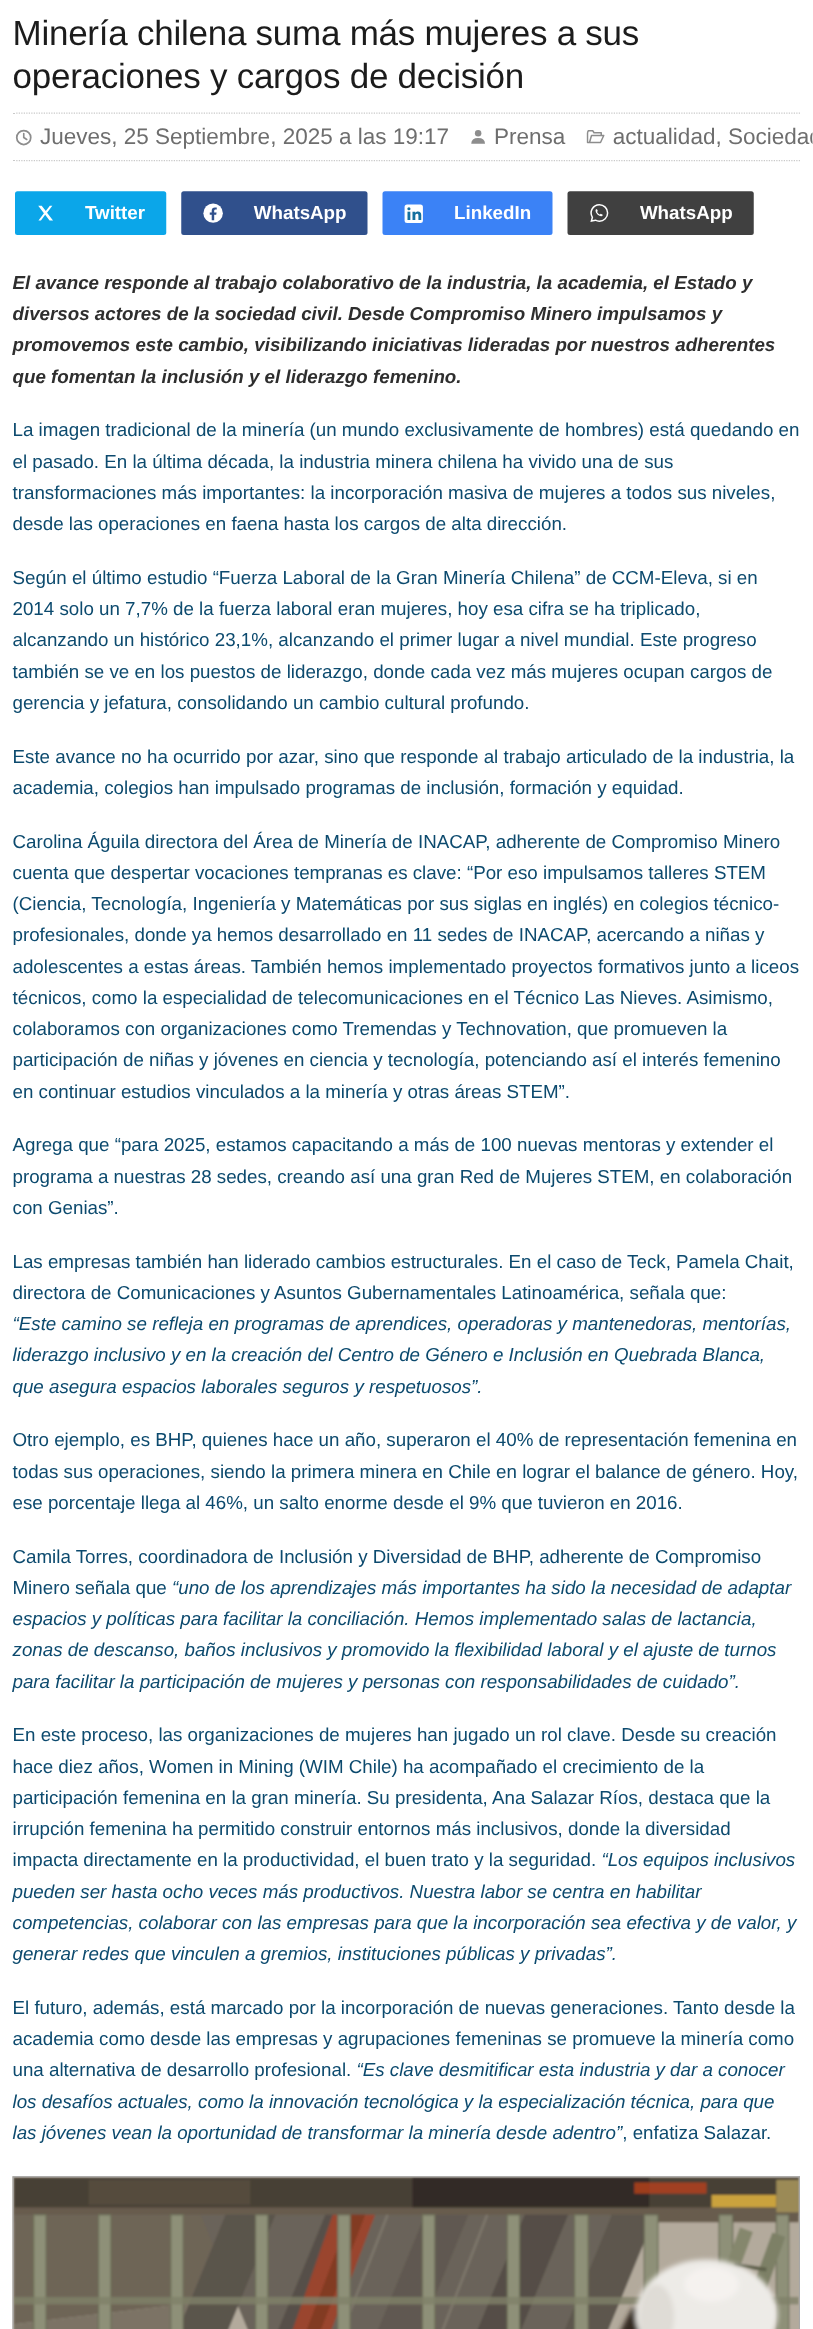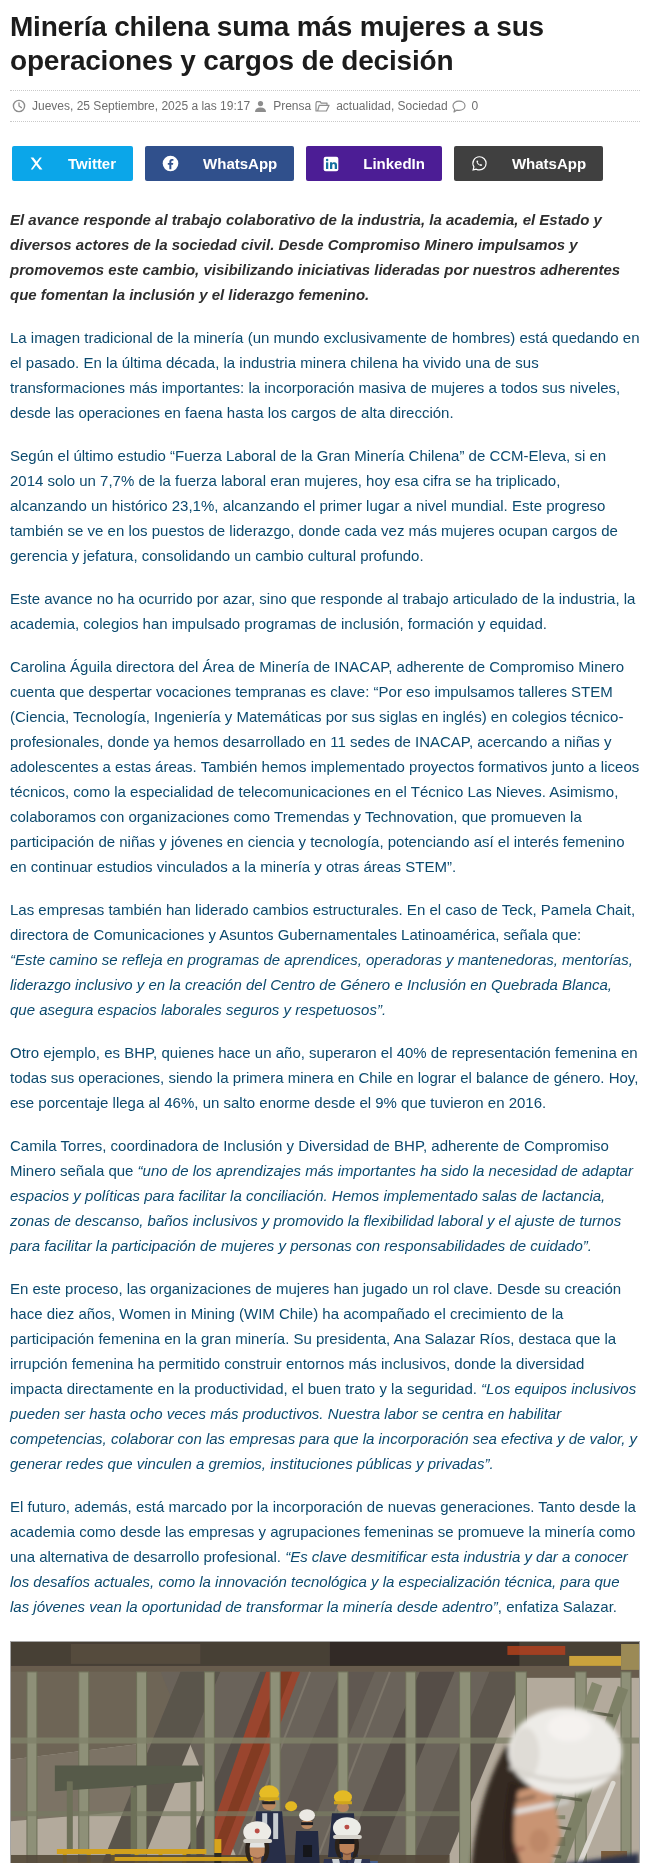--- a/index.html
+++ b/index.html
@@ -1,24 +1,24 @@
 <!DOCTYPE html>
 <html><head>
 <meta charset="utf-8">
 <style>
   html,body { margin:0; padding:0; background:#ffffff; }
   body { width:650px; font-family:"Liberation Sans", sans-serif; color:#3d3d3d; }
   .container { padding:6px 10px 12px 10px; }
 
   h1.title { font-size:28px; line-height:34px; margin:4px 0 12px 0; color:#1c1c1c;
-             font-weight:700; letter-spacing:-0.2px; }
-
-  .meta { display:flex; align-items:center; gap:4px; padding:8px 2px;
+             font-weight:400; letter-spacing:-0.2px; }
+
+  .meta { display:flex; align-items:center; gap:17px; padding:8px 2px;
           border-top:1px dotted #c9c9c9; border-bottom:1px dotted #c9c9c9;
-          color:#6e6e6e; font-size:12px; }
+          color:#6e6e6e; font-size:18px; }
   .meta-item { display:flex; align-items:center; gap:6px; white-space:nowrap; }
   .meta-item svg { display:block; }
   .meta a { color:#6e6e6e; text-decoration:none; }
 
   .share-row { display:flex; gap:12px; margin:24px 0 0 2px; }
   .share-btn { display:flex; align-items:center; gap:24px; height:35px; padding:0 17px;
                color:#fff; font-weight:700; font-size:15px; border:none; cursor:pointer;
                border-radius:2px; font-family:"Liberation Sans", sans-serif; }
   .share-btn svg { display:block; }
 
@@ -86,21 +86,21 @@
     </button>
     <button class="share-btn" style="background-color: rgb(48, 80, 140);">
       <span style="color: rgb(48, 80, 140);">
         <svg width="17" height="17" viewBox="0 0 24 24">
             <circle cx="12" cy="12" r="11" fill="#ffffff"></circle>
             <path d="M13.2 20 v-6.2 h2.3 l.4-2.6 h-2.7 V9.5 c0-.8.4-1.5 1.6-1.5 h1.3 V5.7 c-.3 0-1.2-.1-2.1-.1 c-2.2 0-3.6 1.3-3.6 3.6 v2 H8.2 v2.6 h2.2 V20 Z" fill="currentColor"></path>
           </svg>
       </span>
       <span>WhatsApp</span>
     </button>
-    <button class="share-btn" style="background-color: #4c1d95;">
+    <button class="share-btn" style="background-color: #3b82f6;">
       <span style="color: rgb(20, 112, 159);">
         <svg width="16" height="16" viewBox="0 0 24 24">
             <rect x="1" y="1" width="22" height="22" rx="3" fill="#ffffff"></rect>
             <rect x="4.5" y="9.5" width="3.4" height="10" fill="currentColor"></rect>
             <circle cx="6.2" cy="6" r="1.9" fill="currentColor"></circle>
             <path d="M10.5 9.5 h3.3 v1.4 c.5-.9 1.7-1.7 3.3-1.7 c2.6 0 3.9 1.6 3.9 4.4 v5.9 h-3.4 v-5.3 c0-1.4-.6-2.2-1.8-2.2 c-1.2 0-1.9.9-1.9 2.2 v5.3 h-3.4 Z" fill="currentColor"></path>
           </svg>
       </span>
       <span>LinkedIn</span>
     </button>
@@ -115,20 +115,21 @@
     </button>
   </div>
 
   <p class="lead">El avance responde al trabajo colaborativo de la industria, la academia, el Estado y diversos actores de la sociedad civil. Desde Compromiso Minero impulsamos y promovemos este cambio, visibilizando iniciativas lideradas por nuestros adherentes que fomentan la inclusión y el liderazgo femenino.</p>
 
   <div id="article-body">
       <p><span>La imagen tradicional de la minería (un mundo exclusivamente de hombres) está quedando en el pasado. En la última década, la industria minera chilena ha vivido una de sus transformaciones más importantes: la incorporación masiva de mujeres a todos sus niveles, desde las operaciones en faena hasta los cargos de alta dirección.</span></p>
       <p><span>Según el último estudio “Fuerza Laboral de la Gran Minería Chilena” de CCM-Eleva, si en 2014 solo un 7,7% de la fuerza laboral eran mujeres, hoy esa cifra se ha triplicado, alcanzando un histórico 23,1%, alcanzando el primer lugar a nivel mundial. Este progreso también se ve en los puestos de liderazgo, donde cada vez más mujeres ocupan cargos de gerencia y jefatura, consolidando un cambio cultural profundo.</span></p>
       <p><span>Este avance no ha ocurrido por azar, sino que responde al trabajo articulado de la industria, la academia, colegios han impulsado programas de inclusión, formación y equidad.</span></p>
       <p><span>Carolina Águila directora del Área de Minería de INACAP, adherente de Compromiso Minero cuenta que despertar vocaciones tempranas es clave: “Por eso impulsamos talleres STEM (Ciencia, Tecnología, Ingeniería y Matemáticas por sus siglas en inglés) en colegios técnico-profesionales, donde ya hemos desarrollado en 11 sedes de INACAP, acercando a niñas y adolescentes a estas áreas. También hemos implementado proyectos formativos junto a liceos técnicos, como la especialidad de telecomunicaciones en el Técnico Las Nieves. Asimismo, colaboramos con organizaciones como Tremendas y Technovation, que promueven la participación de niñas y jóvenes en ciencia y tecnología, potenciando así el interés femenino en continuar estudios vinculados a la minería y otras áreas STEM”.</span></p>
+      <p><span>Agrega que “para 2025, estamos capacitando a más de 100 nuevas mentoras y extender el programa a nuestras 28 sedes, creando así una gran Red de Mujeres STEM, en colaboración con Genias”.</span></p>
       <p><span>Las empresas también han liderado cambios estructurales. En el caso de Teck, Pamela Chait, directora de Comunicaciones y Asuntos Gubernamentales Latinoamérica, señala que:</span><br><span class="run-italic">“Este camino se refleja en programas de aprendices, operadoras y mantenedoras, mentorías, liderazgo inclusivo y en la creación del Centro de Género e Inclusión en Quebrada Blanca, que asegura espacios laborales seguros y respetuosos”.</span></p>
       <p><span>Otro ejemplo, es BHP, quienes hace un año, superaron el 40% de representación femenina en todas sus operaciones, siendo la primera minera en Chile en lograr el balance de género. Hoy, ese porcentaje llega al 46%, un salto enorme desde el 9% que tuvieron en 2016.</span></p>
       <p><span>Camila Torres, coordinadora de Inclusión y Diversidad de BHP, adherente de Compromiso Minero señala que </span><span class="run-italic">“uno de los aprendizajes más importantes ha sido la necesidad de adaptar espacios y políticas para facilitar la conciliación. Hemos implementado salas de lactancia, zonas de descanso, baños inclusivos y promovido la flexibilidad laboral y el ajuste de turnos para facilitar la participación de mujeres y personas con responsabilidades de cuidado”.</span></p>
       <p><span>En este proceso, las organizaciones de mujeres han jugado un rol clave. Desde su creación hace diez años, Women in Mining (WIM Chile) ha acompañado el crecimiento de la participación femenina en la gran minería. Su presidenta, Ana Salazar Ríos, destaca que la irrupción femenina ha permitido construir entornos más inclusivos, donde la diversidad impacta directamente en la productividad, el buen trato y la seguridad. </span><span class="run-italic">“Los equipos inclusivos pueden ser hasta ocho veces más productivos. Nuestra labor se centra en habilitar competencias, colaborar con las empresas para que la incorporación sea efectiva y de valor, y generar redes que vinculen a gremios, instituciones públicas y privadas”.</span></p>
       <p><span>El futuro, además, está marcado por la incorporación de nuevas generaciones. Tanto desde la academia como desde las empresas y agrupaciones femeninas se promueve la minería como una alternativa de desarrollo profesional. </span><span class="run-italic">“Es clave desmitificar esta industria y dar a conocer los desafíos actuales, como la innovación tecnológica y la especialización técnica, para que las jóvenes vean la oportunidad de transformar la minería desde adentro”</span><span>, enfatiza Salazar.</span></p>
     </div>
 
   <figure class="photo">
     <svg viewBox="0 0 630 423" preserveAspectRatio="none">
       <defs>

